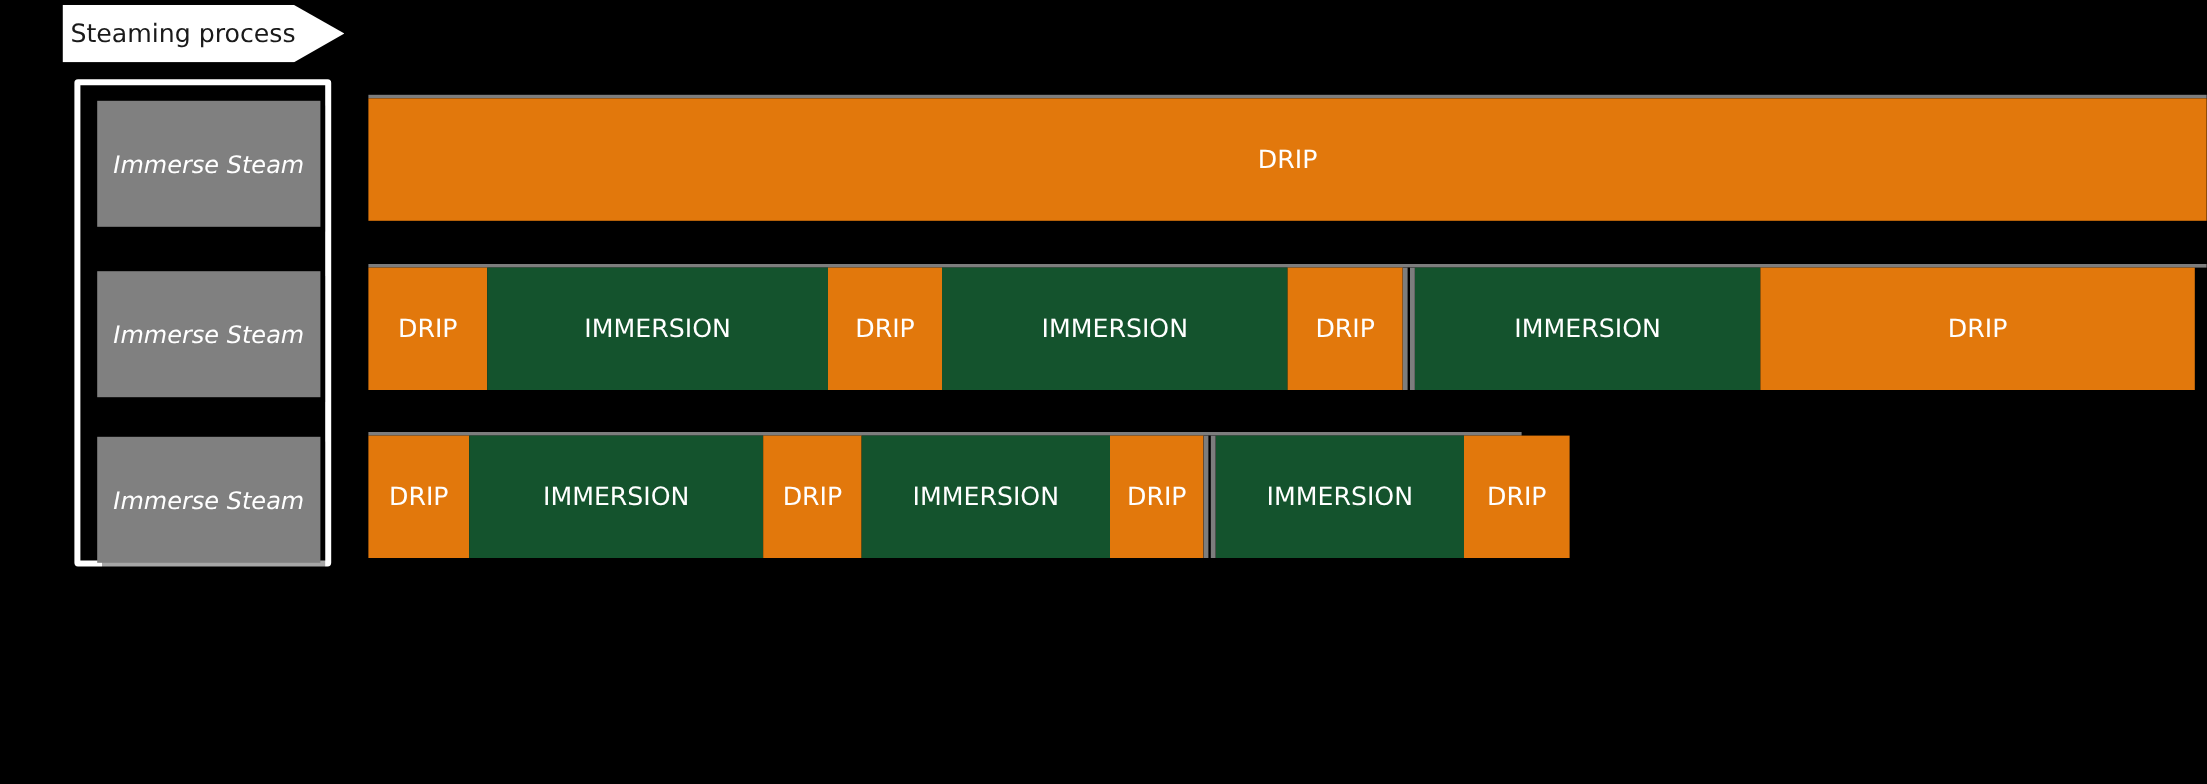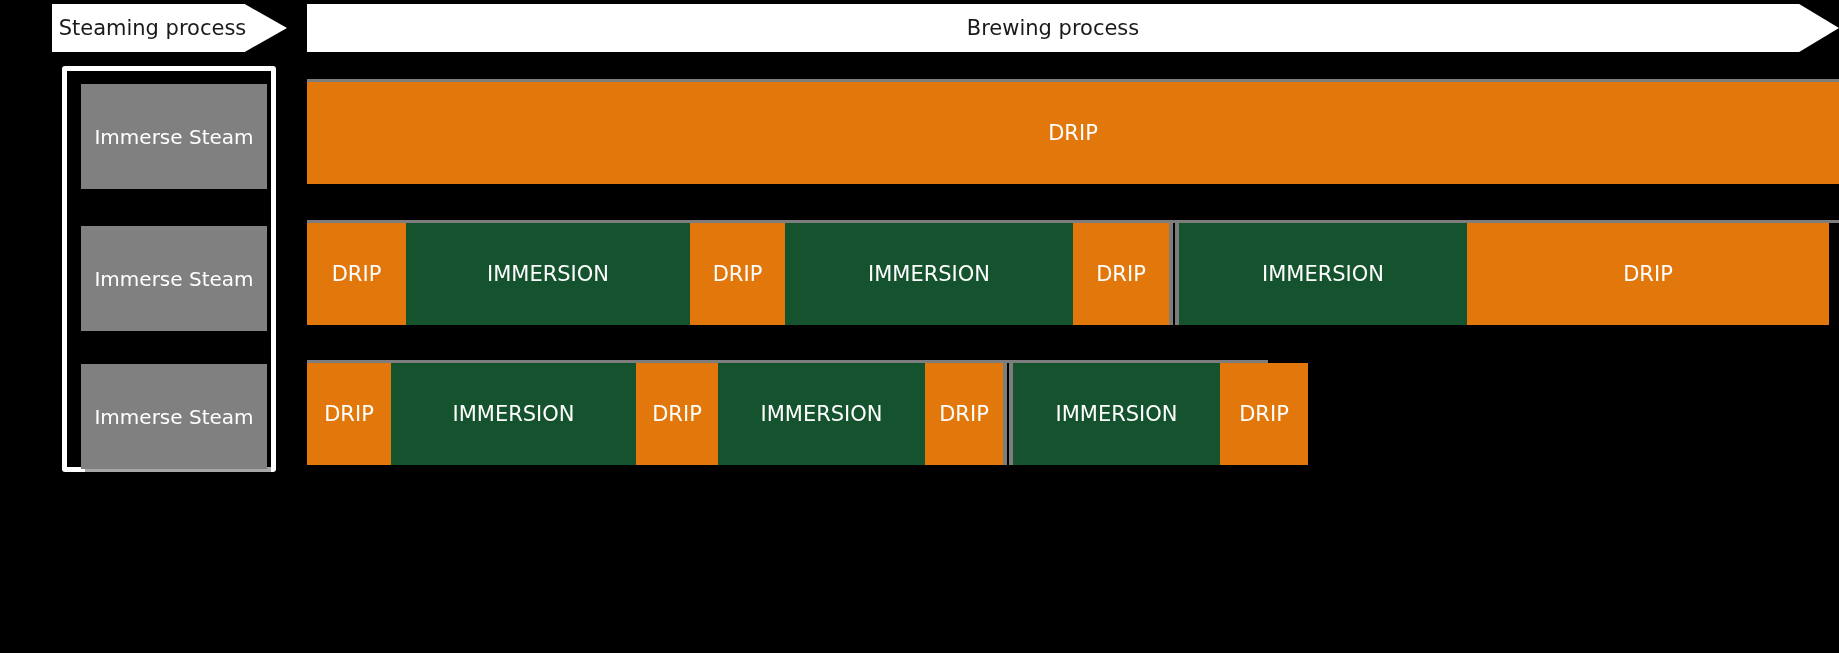--- a/index.html
+++ b/index.html
@@ -75,21 +75,21 @@
     width: 186px;
     height: 105px;
     background: #808080;
     display: flex;
     align-items: center;
     justify-content: center;
     font-size: 20px;
     color: #ffffff;
     box-shadow: 4px 4px 0 rgba(0,0,0,0.35);
   }
-  .steam-box-label { white-space: nowrap; }
+  .steam-box-label { white-space: nowrap; font-style: italic; }
   #steam-box-1 { top: 13px; }
   #steam-box-2 { top: 155px; }
   #steam-box-3 { top: 293px; }
 
   
   .bar-row {
     position: absolute;
     height: 105px;
     display: flex;
     box-sizing: border-box;
@@ -148,23 +148,20 @@
 </style>
 </head>
 <body>
 
 <div id="banner-row">
 
   <div class="banner" id="banner-steaming">
     <span class="banner-label">Steaming process</span>
   </div>
 
-  <div class="banner" id="banner-brewing">
-    <span class="banner-label">Brewing process</span>
-  </div>
 
 </div>
 
 <div id="steam-column">
 
   <div class="steam-box" id="steam-box-1">
     <span class="steam-box-label">Immerse Steam</span>
   </div>
 
   <div class="steam-box" id="steam-box-2">

